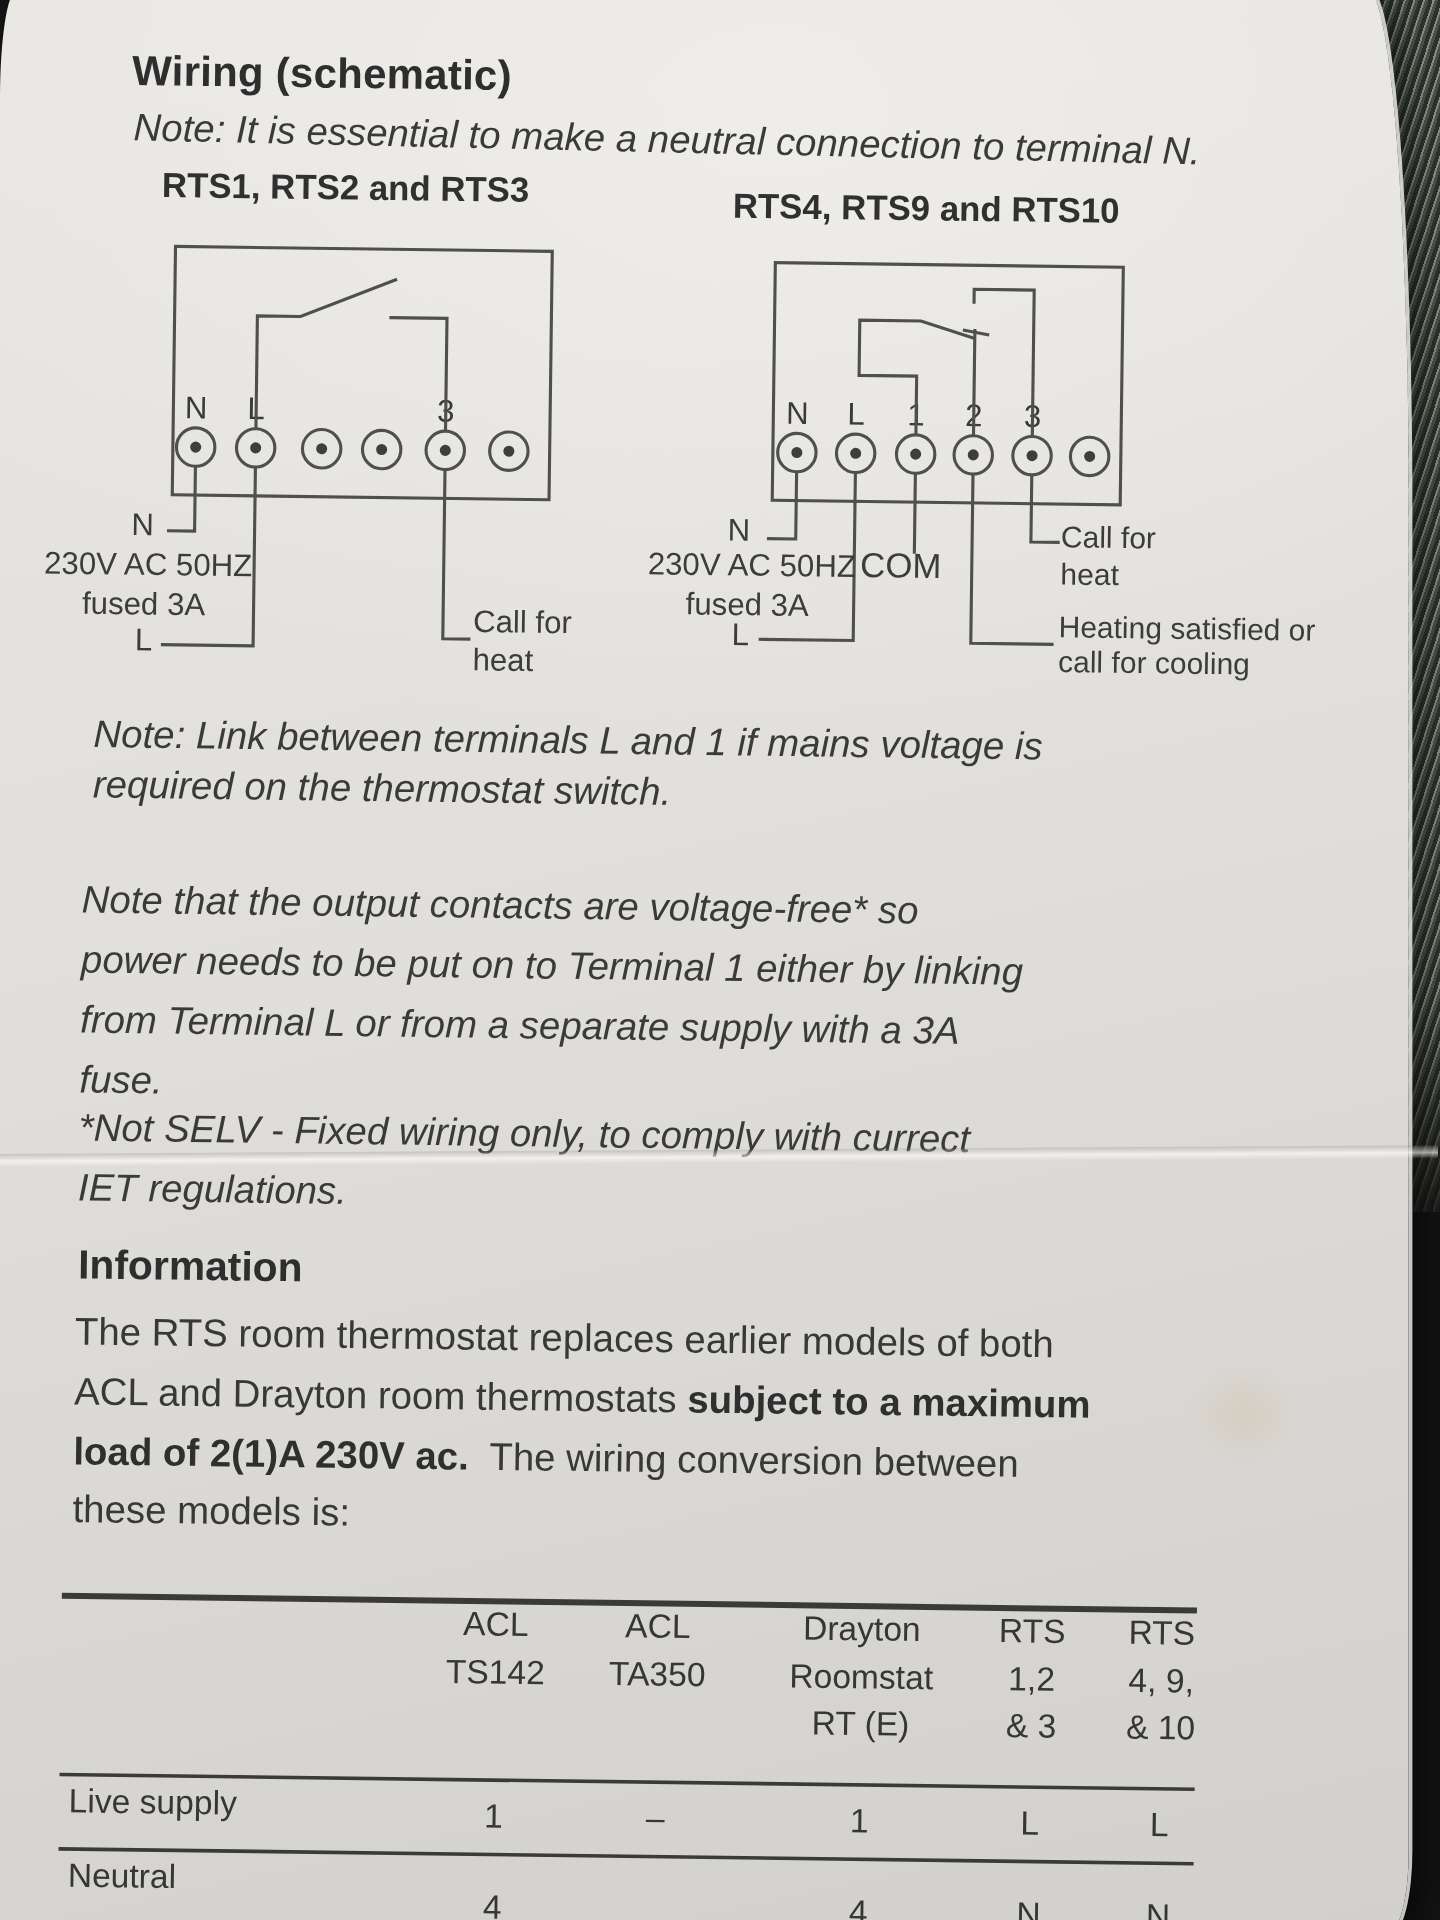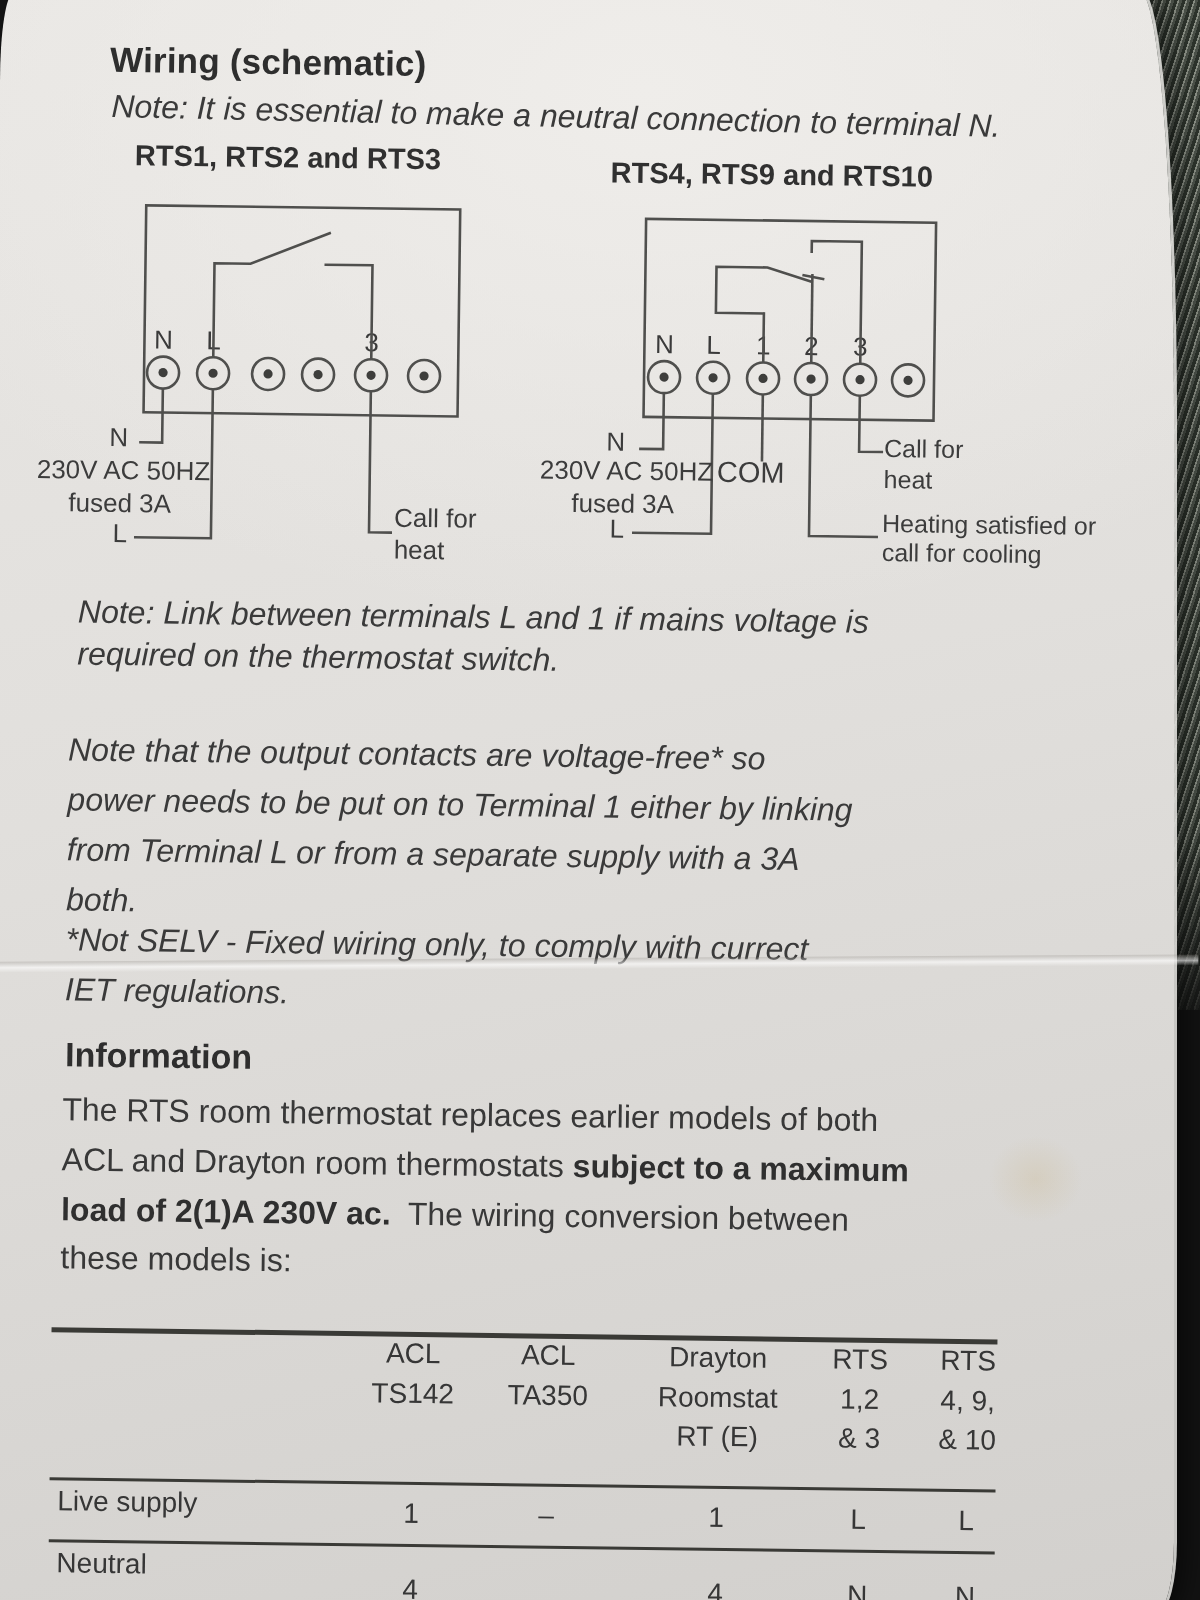--- a/index.html
+++ b/index.html
@@ -133,21 +133,21 @@
     <div class="abs dlabel-sm" style="left:889px;top:463px;">heat</div>
     <div class="abs dlabel-sm" style="left:888px;top:507px;">Heating satisfied or</div>
     <div class="abs dlabel-sm" style="left:888px;top:536px;">call for cooling</div>
 
     <div class="abs ital" style="left:85px;top:602px;">Note: Link between terminals L and 1 if mains voltage is</div>
     <div class="abs ital" style="left:85px;top:644px;">required on the thermostat switch.</div>
 
     <div class="abs ital" style="left:77px;top:740px;">Note that the output contacts are voltage-free* so</div>
     <div class="abs ital" style="left:77px;top:790px;">power needs to be put on to Terminal 1 either by linking</div>
     <div class="abs ital" style="left:77px;top:840px;">from Terminal L or from a separate supply with a 3A</div>
-    <div class="abs ital" style="left:77px;top:890px;">both.</div>
+    <div class="abs ital" style="left:77px;top:890px;">fuse.</div>
     <div class="abs ital" style="left:77px;top:930px;">*Not SELV - Fixed wiring only, to comply with currect</div>
     <div class="abs ital" style="left:77px;top:980px;">IET regulations.</div>
 
     <div class="crease"></div>
     <div class="stain"></div>
 
     <div class="abs h2" style="left:78px;top:1044px;">Information</div>
     <div class="abs body-line" style="left:76px;top:1100px;">The RTS room thermostat replaces earlier models of both</div>
     <div class="abs body-line" style="left:76px;top:1150px;"><span>ACL and Drayton room thermostats </span><span class="bold">subject to a maximum</span></div>
     <div class="abs body-line" style="left:76px;top:1200px;"><span class="bold">load of 2(1)A 230V ac.</span><span style="white-space:pre;">  The wiring conversion between</span></div>

